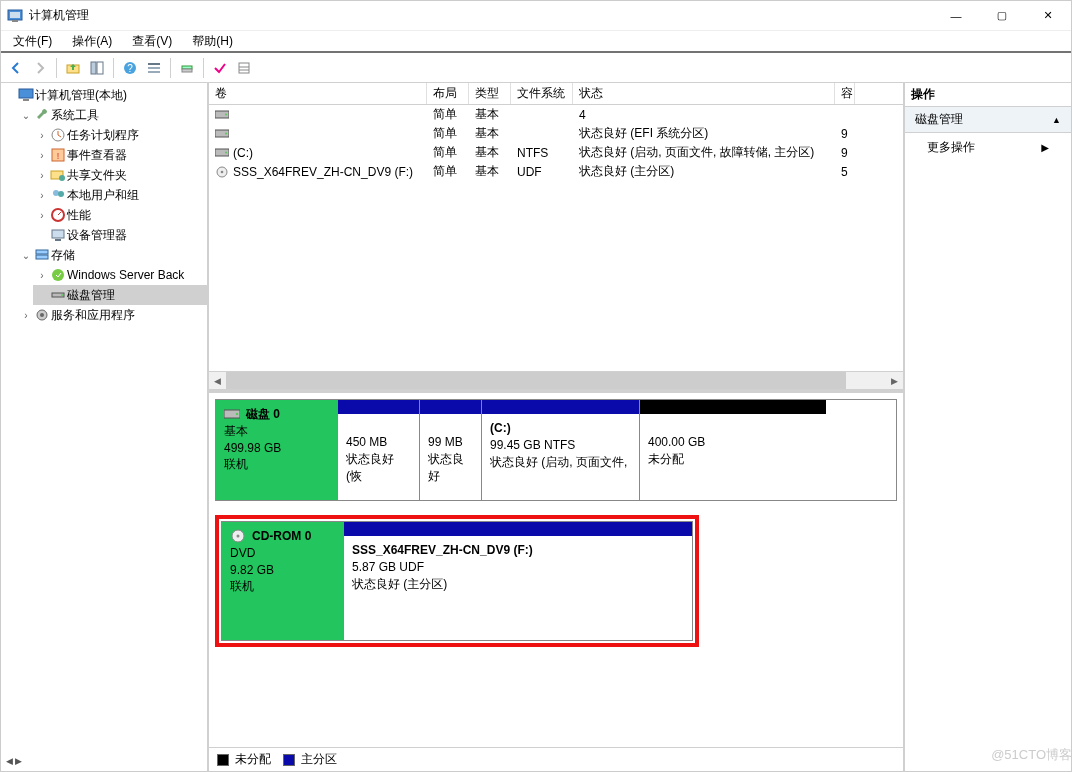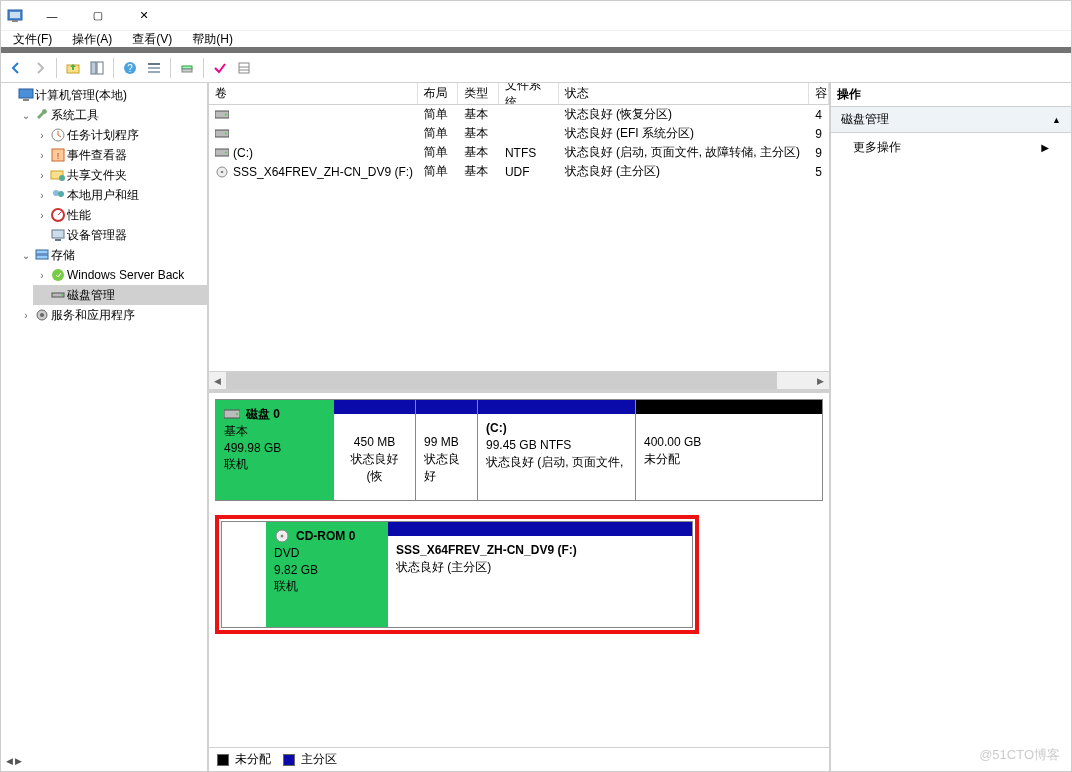--- a/index.html
+++ b/index.html
@@ -40,21 +40,21 @@
     cursor: default;
   }
 
   
   .menubar {
     height: 22px;
     display: flex;
     align-items: center;
     padding: 0 4px;
     gap: 4px;
-    border-bottom: 6px solid #737373;
+    border-bottom: 2px solid #737373;
   }
   .menubar .menu-item {
     padding: 2px 8px;
     cursor: default;
   }
 
   
   .toolbar {
     height: 30px;
     display: flex;
@@ -98,21 +98,21 @@
   .tree .selected { background: #d0d0d0; }
 
   .center-panel {
     flex: 1;
     display: flex;
     flex-direction: column;
     min-width: 0;
     border-right: 2px solid #d0d0d0;
   }
   .actions-panel {
-    width: 240px;
+    width: 166px;
   }
   .actions-panel .hdr {
     background: #fff;
     border-bottom: 1px solid #d0d0d0;
     padding: 3px 6px;
     font-weight: bold;
   }
   .actions-panel .section {
     background: #eef3f8;
     padding: 4px 10px;
@@ -204,55 +204,56 @@
   }
   .part:last-child { border-right: none; }
   .part .stripe { height: 14px; background: #0a0aab; }
   .part .stripe.unalloc { background: #000; }
   .part .body { padding: 6px 8px; line-height: 1.4; overflow: hidden; }
   .part .body .pname { font-weight: bold; }
 
   .highlight-box {
     border: 4px solid #e11; padding: 0; margin-bottom: 10px;
   }
-  .highlight-box .disk-block { border: 1px solid #888; margin: 2px; height: 107px; padding-left: 44px; }
+  .highlight-box .disk-block { border: 1px solid #888; margin: 2px; height: 120px; }
 
   
   .legend {
     height: 24px;
     border-top: 1px solid #d0d0d0;
     display: flex; align-items: center; gap: 12px;
     padding: 0 8px;
   }
   .legend .sw { width: 12px; height: 12px; display: inline-block; border: 1px solid #666; }
   .legend .sw.unalloc { background: #000; }
   .legend .sw.primary { background: #0a0aab; }
   .legend .item { display: flex; align-items: center; gap: 6px; }
   .sch { font-size: 9px; color: #555; }
 
   
   .watermark {
-    position: fixed; right: 12px; bottom: 8px;
+    position: fixed; right: 0; bottom: 8px;
     color: #ccc; font-size: 13px; pointer-events: none;
   }
 
   
   svg { display: block; }
 </style>
 </head>
 <body>
 
 <div class="titlebar">
   <span class="app-icon">
     <svg width="16" height="16" viewBox="0 0 16 16">
         <rect x="1" y="2" width="14" height="10" fill="#4a90d9" stroke="#2a5a99"></rect>
         <rect x="3" y="4" width="10" height="6" fill="#cde"></rect>
         <rect x="5" y="12" width="6" height="2" fill="#888"></rect>
       </svg>
   </span>
+  <span class="title">计算机管理</span>
   <div class="win-controls">
     <div class="win-btn">—</div>
     <div class="win-btn">▢</div>
     <div class="win-btn close">✕</div>
   </div>
 </div>
 
 <div class="menubar">
   <div class="menu-item">文件(F)</div>
   <div class="menu-item">操作(A)</div>
@@ -500,21 +501,20 @@
                 <svg width="14" height="10" viewBox="0 0 14 10">
                   <rect x="0" y="1" width="14" height="7" fill="#bbb" stroke="#555"></rect>
                   <circle cx="11" cy="4.5" r="1" fill="#5c5"></circle>
                 </svg>
               </span>
               <span></span>
             </div>
             <div class="cell col-lay">简单</div>
             <div class="cell col-type">基本</div>
             <div class="cell col-fs"></div>
-            <div class="cell col-stat">状态良好 (恢复分区)</div>
             <div class="cell col-cap">4</div>
           </div>
           <div class="vt-row">
             <div class="cell col-vol">
               <span>
                 <svg width="14" height="10" viewBox="0 0 14 10">
                   <rect x="0" y="1" width="14" height="7" fill="#bbb" stroke="#555"></rect>
                   <circle cx="11" cy="4.5" r="1" fill="#5c5"></circle>
                 </svg>
               </span>
@@ -579,21 +579,21 @@
                   <circle cx="13" cy="6" r="1.2" fill="#5c5"></circle>
                 </svg>
               </span>
               <span>磁盘 0</span>
             </div>
           <div>基本</div>
           <div>499.98 GB</div>
           <div>联机</div>
         </div>
         <div class="parts" id="disk0-parts">
-            <div class="part" style="width: 82px; text-align: center;">
+            <div class="part" style="width: 82px;">
               <div class="stripe"></div>
               <div class="body">
                 <div style="height:14px"></div>
                 <div>450 MB</div>
                 <div>状态良好 (恢</div>
               </div>
             </div>
             <div class="part" style="width: 62px;">
               <div class="stripe"></div>
               <div class="body">
@@ -635,20 +635,21 @@
               </div>
             <div>DVD</div>
             <div>9.82 GB</div>
             <div>联机</div>
           </div>
           <div class="parts">
             <div class="part" style="flex:1">
               <div class="stripe"></div>
               <div class="body">
                 <div class="pname">SSS_X64FREV_ZH-CN_DV9  (F:)</div>
+                <div>5.87 GB UDF</div>
                 <div>状态良好 (主分区)</div>
               </div>
             </div>
           </div>
         </div>
       </div>
     </div>
 
     <div class="legend">
       <div class="item">

